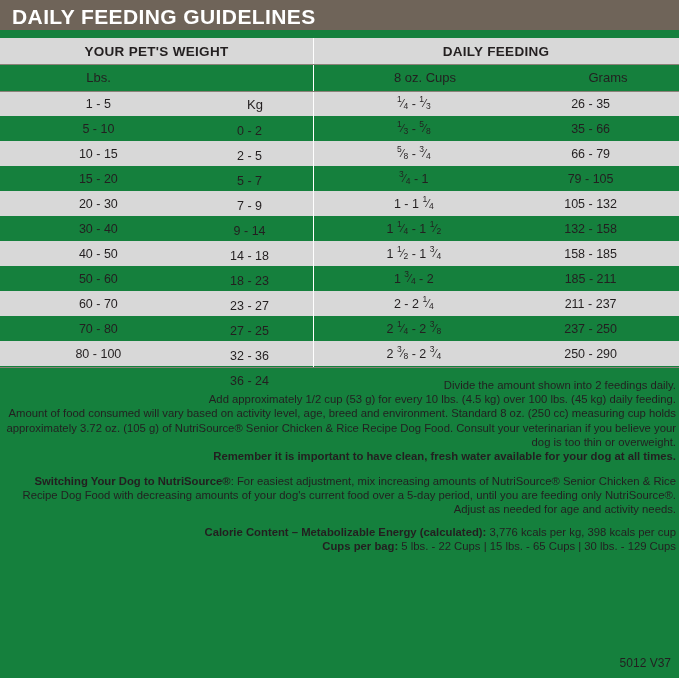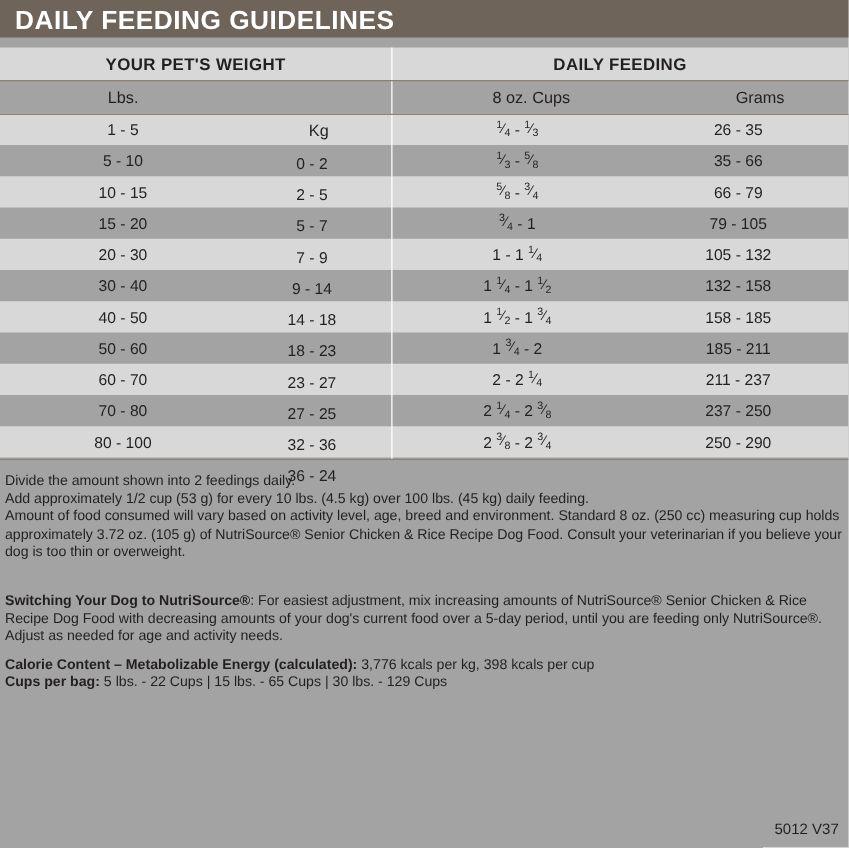--- a/index.html
+++ b/index.html
@@ -8,21 +8,21 @@
     padding: 0;
     background: #ffffff;
     font-family: "Liberation Sans", sans-serif;
     color: #231f20;
   }
   #page {
     position: relative;
     width: 679px;
     height: 678px;
     overflow: hidden;
-    background: #a3a3a3;
+    background: #15803d;
   }
 
   
   .title-bar {
     position: absolute;
     left: 0;
     top: 0;
     width: 679px;
     height: 30px;
     background: #6f6459;
@@ -110,20 +110,21 @@
   .frac .d { font-size: 8.5px; position: relative; top: 3px; }
 
   
   .body-text {
     position: absolute;
     left: 4px;
     width: 672px;
     font-size: 11.3px;
     line-height: 14.2px;
     color: #231f20;
+    text-align: right;
   }
   .body-text p { margin: 0; }
   .bold { font-weight: bold; }
 
   .para-1 { top: 378px; }
   .para-2 { top: 474px; }
   .para-3 { top: 525px; }
 
   .footer-code {
     position: absolute;
@@ -310,20 +311,21 @@
   <div class="vline" style="left:313px;"></div>
 
   <div class="rule" style="top:64px;"></div>
   <div class="rule" style="top:91px;"></div>
   <div class="rule" style="top:367px;"></div>
 
   <div class="body-text para-1">
     <p>Divide the amount shown into 2 feedings daily.</p>
     <p>Add approximately 1/2 cup (53 g) for every 10 lbs. (4.5 kg) over 100 lbs. (45 kg) daily feeding.</p>
     <p>Amount of food consumed will vary based on activity level, age, breed and environment. Standard 8 oz. (250 cc) measuring cup holds approximately 3.72 oz. (105 g) of NutriSource® Senior Chicken &amp; Rice Recipe Dog Food. Consult your veterinarian if you believe your dog is too thin or overweight.</p>
+    <p class="bold">Remember it is important to have clean, fresh water available for your dog at all times.</p>
   </div>
 
   <div class="body-text para-2">
     <p><span class="bold">Switching Your Dog to NutriSource</span><span class="bold">®</span><span>: For easiest adjustment, mix increasing amounts of NutriSource® Senior Chicken &amp; Rice Recipe Dog Food with decreasing amounts of your dog's current food over a 5-day period, until you are feeding only NutriSource®. Adjust as needed for age and activity needs.</span></p>
   </div>
 
   <div class="body-text para-3">
     <p><span class="bold">Calorie Content – Metabolizable Energy (calculated):</span><span> 3,776 kcals per kg, 398 kcals per cup</span></p>
     <p><span class="bold">Cups per bag:</span><span> 5 lbs. - 22 Cups  |  15 lbs. -  65 Cups  |  30 lbs. -  129 Cups</span></p>
   </div>

